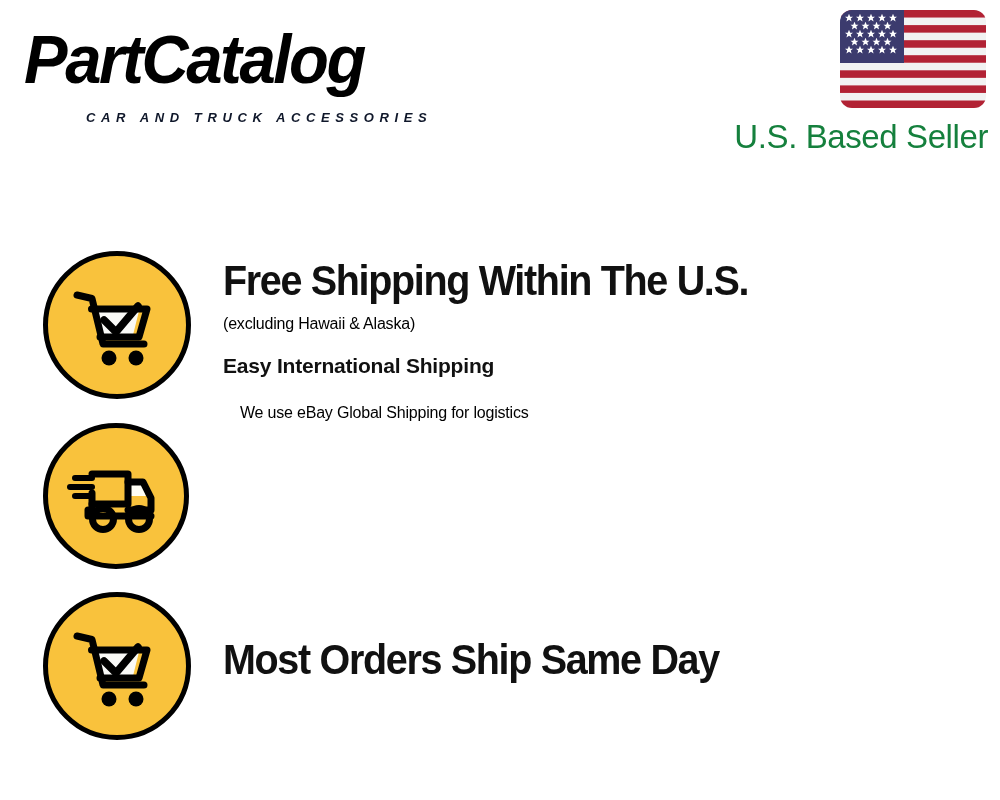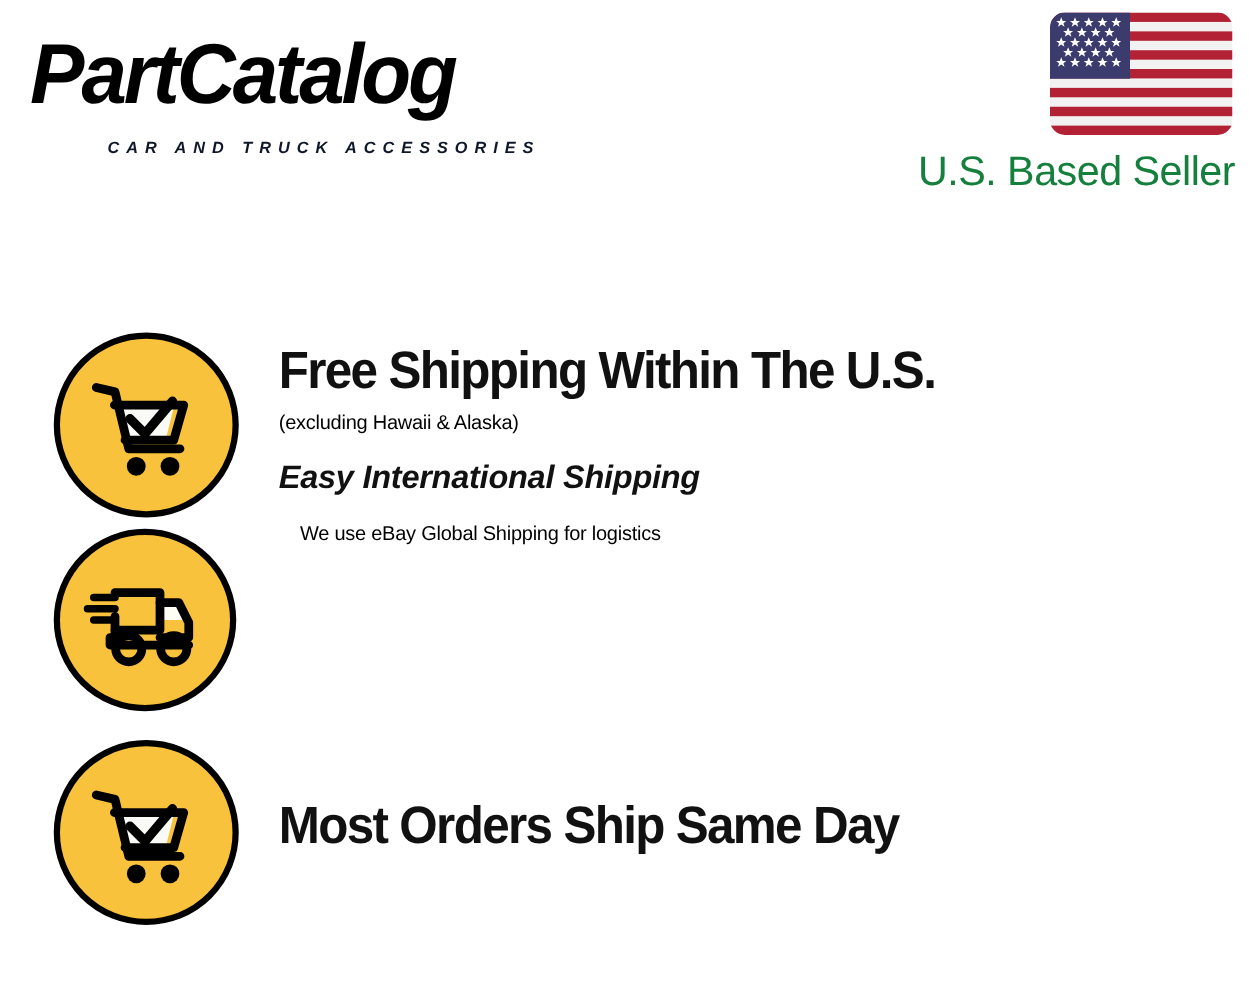--- a/index.html
+++ b/index.html
@@ -83,21 +83,21 @@
     white-space: nowrap;
     letter-spacing: -0.4px;
   }
 
   
   .feature-row {
     position: absolute;
     left: 0;
     width: 1000px;
   }
-  #row-free-shipping { top: 264px; height: 160px; }
+  #row-free-shipping { top: 249px; height: 160px; }
   #row-returns       { top: 421px; height: 150px; }
   #row-same-day      { top: 591px; height: 152px; }
 
   .feature-icon {
     position: absolute;
     left: 43px;
     width: 148px;
     height: 148px;
     border-radius: 50%;
     background: #F9C23C;
@@ -140,26 +140,25 @@
     font-weight: normal;
     font-size: 16px;
     line-height: 30px;
     letter-spacing: -0.2px;
     color: #000000;
     white-space: nowrap;
   }
   .feature-sub-bold {
     font-family: "Liberation Sans", sans-serif;
     font-weight: bold;
-    font-size: 26px;
+    font-size: 21px;
     line-height: 30px;
     letter-spacing: -0.2px;
     color: #111111;
     white-space: nowrap;
-    font-style: italic;
   }
 
   #free-shipping-text { top: 8px; }
   #free-shipping-heading { margin: 0 0 4px 0; }
   #free-shipping-note    { margin: 0 0 12px 0; }
   #intl-heading          { margin: 0 0 0 0; }
   #intl-note             { margin: 17px; }
 
   #returns-text  { top: 47px; }
   #same-day-text { top: 45px; }

